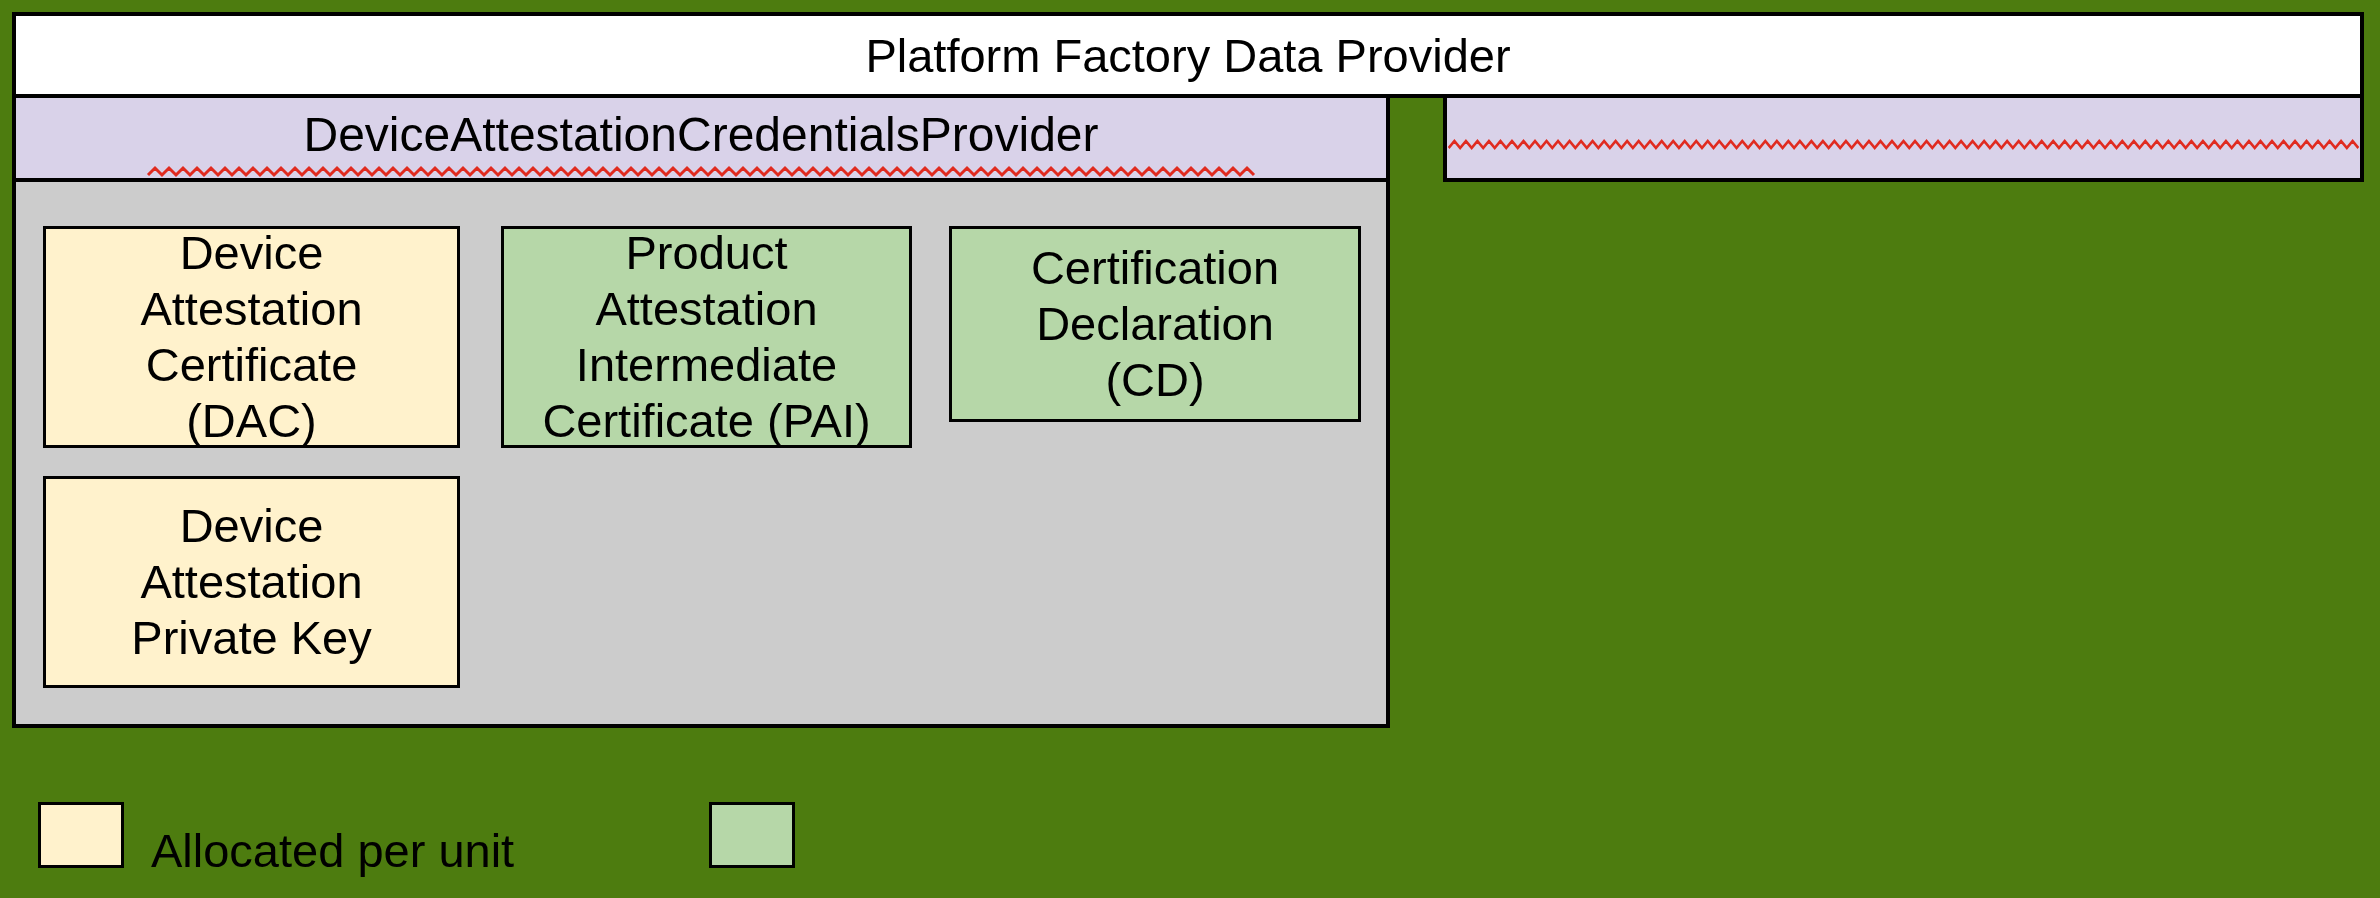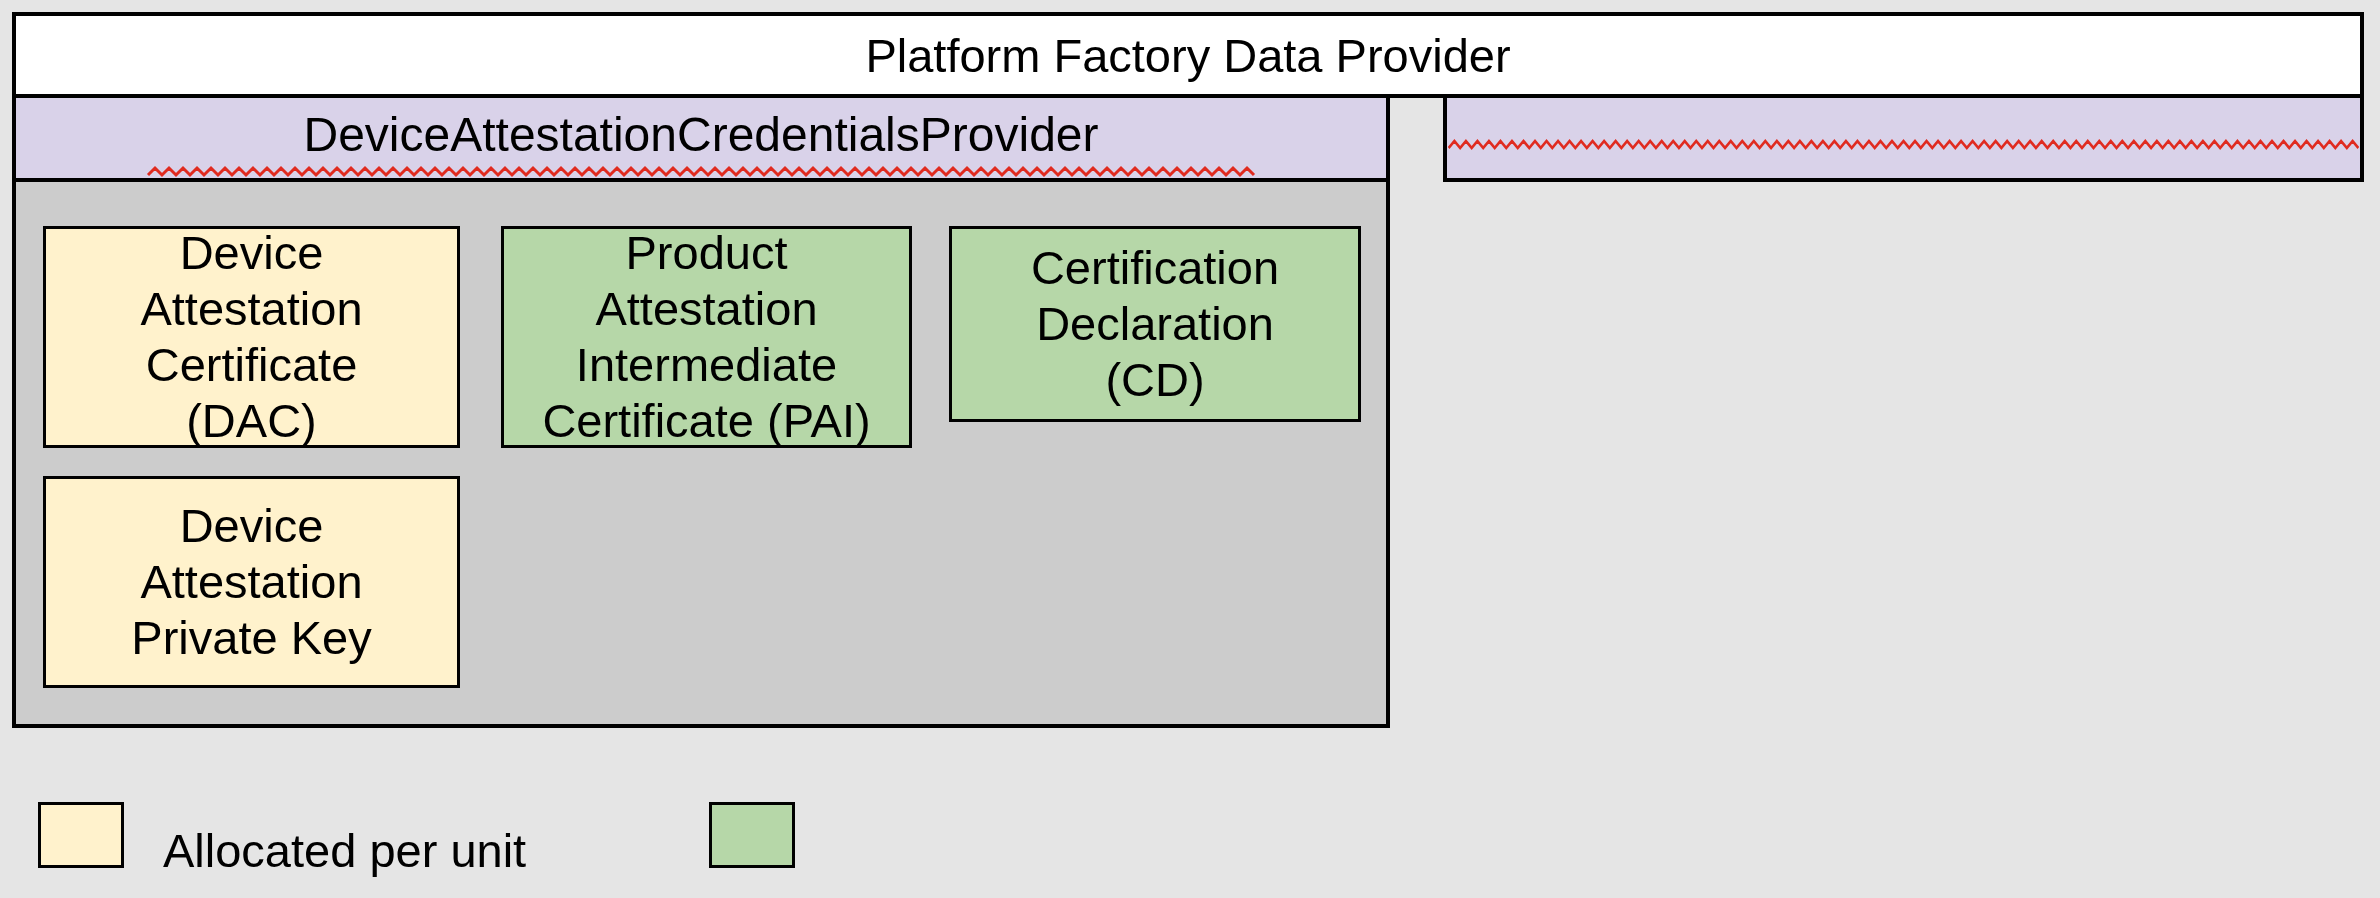--- a/index.html
+++ b/index.html
@@ -1,21 +1,21 @@
 <!DOCTYPE html>
 <html style="--per-unit-fill: #FFF2CC; --all-units-fill: #B6D7A8; --header-fill: #D9D2E9; --body-fill: #CCCCCC; --border: #000000; --squiggle: #E02B20; --text: #000000;"><head>
 <meta charset="utf-8">
 <style>
   html,body { margin:0; padding:0; background:#ffffff; }
   * { box-sizing: border-box; }
   .canvas {
     position: relative;
     width: 2380px;
     height: 898px;
-    background: #e5e5e5;
+    background: #4d7c0f;
     font-family: "Liberation Sans", sans-serif;
     color: var(--text, #000);
   }
 
   .title-box {
     position: absolute;
     left: 12px; top: 12px;
     width: 2352px; height: 86px;
     background: #ffffff;
     border: 4px solid var(--border, #000);
@@ -61,21 +61,21 @@
 
   .b-dac  { left: 27px;  top: 44px;  width: 417px; height: 222px; }
   .b-pai  { left: 485px; top: 44px;  width: 411px; height: 222px; }
   .b-cd   { left: 933px; top: 44px;  width: 412px; height: 196px; }
   .b-key  { left: 27px;  top: 294px; width: 417px; height: 212px; }
   .b-pake { left: 33px;  top: 41px;  width: 413px; height: 208px; }
   .b-disc { left: 482px; top: 41px;  width: 412px; height: 208px; }
 
   .legend-item {
     position: absolute;
-    display: flex; align-items: flex-end; gap: 39px;
+    display: flex; align-items: flex-end; gap: 27px;
   }
   .legend-item.one { left: 38px;  top: 802px; }
   .legend-item.two { left: 709px; top: 802px; }
   .legend-swatch {
     width: 86px; height: 66px;
     border: 3px solid var(--border, #000);
     flex: 0 0 auto;
   }
   .legend-swatch[data-type="per-unit"]  { background: var(--per-unit-fill, #FFF2CC); }
   .legend-swatch[data-type="all-units"] { background: var(--all-units-fill, #B6D7A8); }

